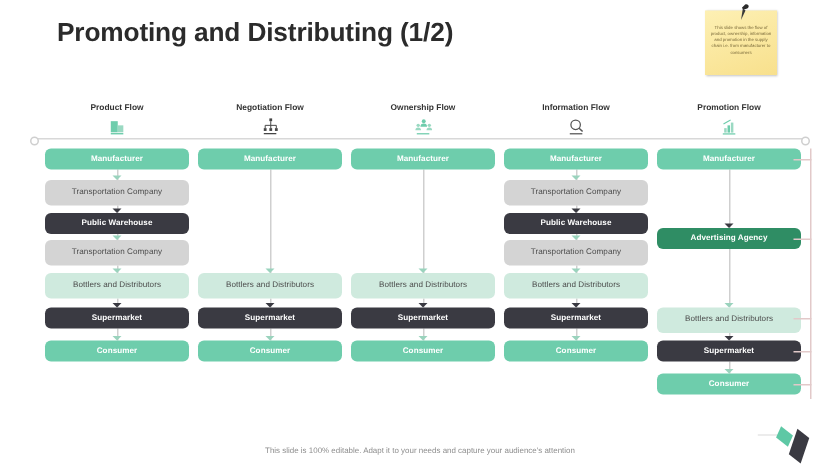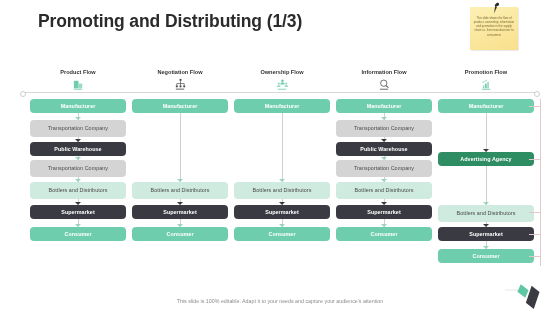--- a/index.html
+++ b/index.html
@@ -190,21 +190,21 @@
     position: absolute;
     left: 505px;
     top: 284px;
     width: 42px;
     height: 26px;
   }
 </style>
 </head>
 <body>
 
-<div class="slide-title">Promoting and Distributing (1/3)</div>
+<div class="slide-title">Promoting and Distributing (1/2)</div>
 
 <div class="sticky-wrap">
   <svg class="pin" viewBox="0 0 9 12">
     <path d="M4.6 1.1 C5.6 0.4 6.9 0.9 7.1 2 C7.3 3 6.4 3.7 5.6 3.9 L3.6 4.5 L2.6 3.2 Z" fill="#2b2b2b"></path>
     <path d="M3.2 3.6 L5.0 5.0 L2.0 11.4 Z" fill="#3a3a3a"></path>
   </svg>
   <div class="sticky-note"></div>
   <div class="sticky-text">This slide shows the flow of product, ownership, information and promotion in the supply chain i.e. from manufacturer to consumers</div>
 </div>
 

